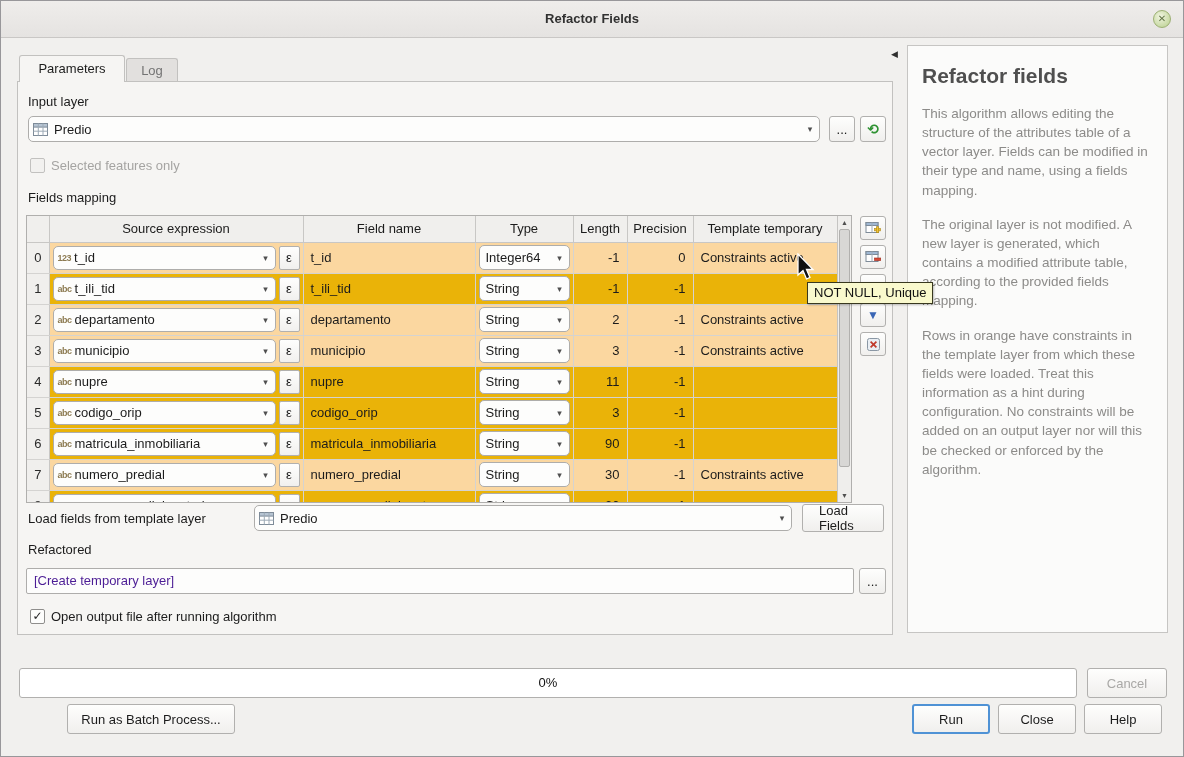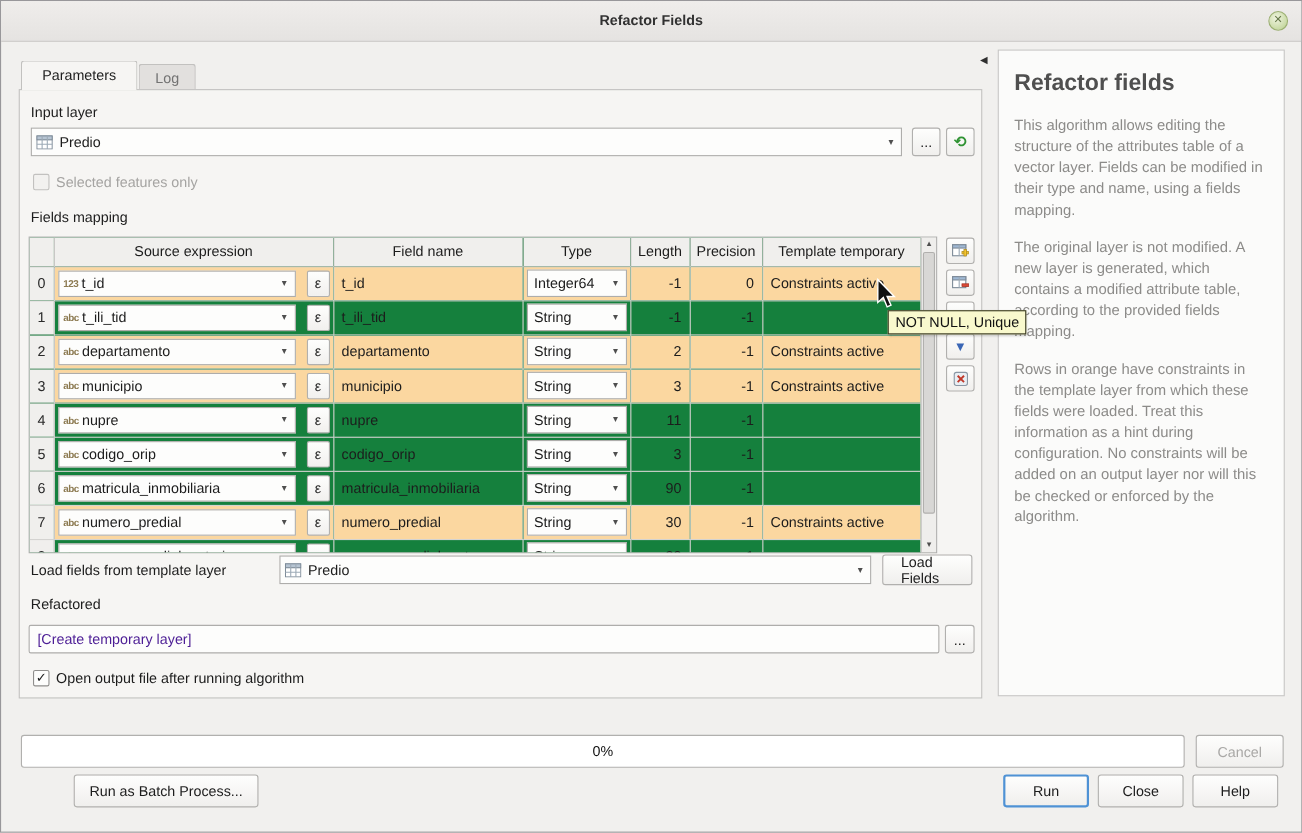--- a/index.html
+++ b/index.html
@@ -16,43 +16,43 @@
   
   .tab { position: absolute; text-align: center; border: 1px solid #c2c1bf; border-bottom: none; border-radius: 3px 3px 0 0; }
   .tab-active { left: 18px; top: 54px; width: 106px; height: 27px; background: #f6f5f3; z-index: 3; line-height: 26px; }
   .tab-inactive { left: 125px; top: 57px; width: 52px; height: 24px; background: #e2e0de; line-height: 23px; color: #737373; }
   .frame { position: absolute; left: 16px; top: 80px; width: 876px; height: 554px; background: #f6f5f3; border: 1px solid #c2c1bf; z-index: 2; }
 
   .lbl { position: absolute; color: #1c1c1c; }
   .lbl-dis { color: #a5a4a2; }
 
   
-  .combo { display: flex; align-items: center; background: #fdfdfc; border: 1px solid #aeadab; border-radius: 0; height: 26px; }
+  .combo { display: flex; align-items: center; background: #fdfdfc; border: 1px solid #aeadab; border-radius: 5px; height: 26px; }
   .combo .ctext { flex: 1; padding-left: 6px; white-space: nowrap; overflow: hidden; }
   .combo .arrow { width: 18px; text-align: center; color: #4f4f4f; font-size: 9px; flex: none; }
   .layer-ico { flex: none; margin-left: 4px; }
   .btn { position: absolute; display: flex; align-items: center; justify-content: center; background: linear-gradient(#fefefd, #f0efed); border: 1px solid #b1b0ae; border-radius: 3px; font-size: 13px; color: #1c1c1c; }
   .btn-dis { color: #a9a8a6; background: linear-gradient(#f6f5f3, #eeede b); }
 
   
   .checkrow { position: absolute; display: flex; align-items: center; gap: 6px; }
   .cb { width: 15px; height: 15px; background: #fdfdfc; border: 1px solid #8f8e8c; border-radius: 2px; font-size: 12px; line-height: 13px; text-align: center; color: #222; }
   .cb-dis { border-color: #c2c1bf; background: #f2f1ef; color: transparent; }
 
   
   .table-widget { position: absolute; left: 8px; top: 133px; width: 826px; height: 288px; border: 1px solid #b0afad; background: #fff; display: flex; overflow: hidden; }
   .table-scroll { width: 810px; overflow: hidden; }
-  table.fields { border-collapse: collapse; table-layout: fixed; width: 810px; background: #15803d; }
+  table.fields { border-collapse: collapse; table-layout: fixed; width: 810px; background: #eab308; }
   .fields th { background: #f0efed; border-right: 1px solid #c8c7c5; border-bottom: 1px solid #c8c7c5; font-weight: normal; height: 26px; padding: 0 2px; white-space: nowrap; overflow: hidden; }
   .fields td { border-right: 1px solid #d4d3d1; border-bottom: 1px solid #d4d3d1; height: 30px; padding: 0; overflow: hidden; white-space: nowrap; }
   .fields td.idx { background: #f0efed; text-align: center; border-right: 1px solid #c8c7c5; color: #2a2a2a; }
   tr.constrained td:not(.idx) { background: #fbd7a0; }
   .fields td.num { text-align: right; padding-right: 7px; }
   .fields td.fname, .fields td.tmpl { padding-left: 7px; }
-  .cellwrap { display: flex; align-items: center; gap: 10px; padding: 2px 3px; height: 30px; }
+  .cellwrap { display: flex; align-items: center; gap: 3px; padding: 2px 3px; height: 30px; }
   .src-combo { flex: 1; height: 24px; min-width: 0; }
   .src-combo .ctext { padding-left: 3px; }
   .eps { flex: none; width: 21px; height: 24px; background: linear-gradient(#fefefd, #f1f0ee); border: 1px solid #b1b0ae; border-radius: 2px; font-size: 13px; text-align: center; line-height: 22px; }
   .dtype { flex: none; font-size: 9px; color: #8d7b52; padding-left: 4px; font-weight: bold; letter-spacing: -0.5px; }
   td.typec { padding: 2px 3px; }
   .type-combo { height: 25px; }
 
   
   .vscroll { position: relative; width: 14px; background: #efeeec; border-left: 1px solid #c5c4c2; flex: none; }
   .varrow { position: absolute; left: 0; width: 13px; height: 13px; font-size: 7px; text-align: center; line-height: 13px; color: #4f4f4f; }

